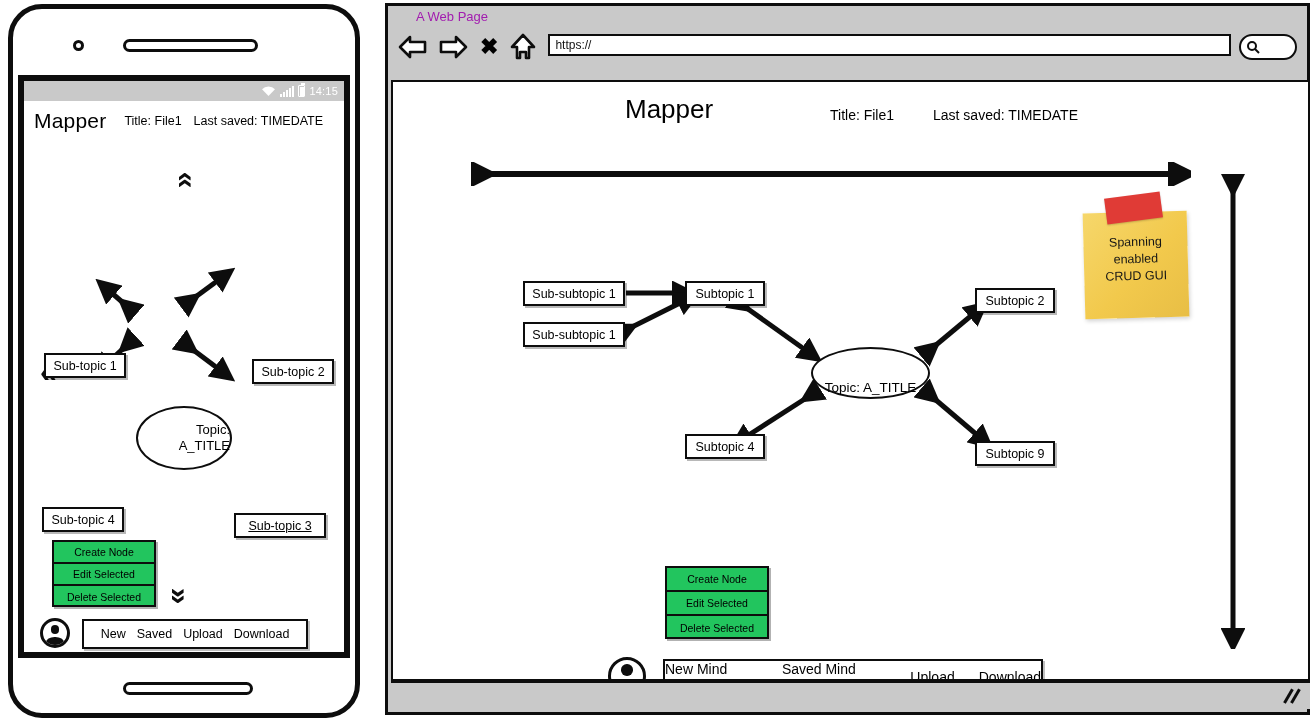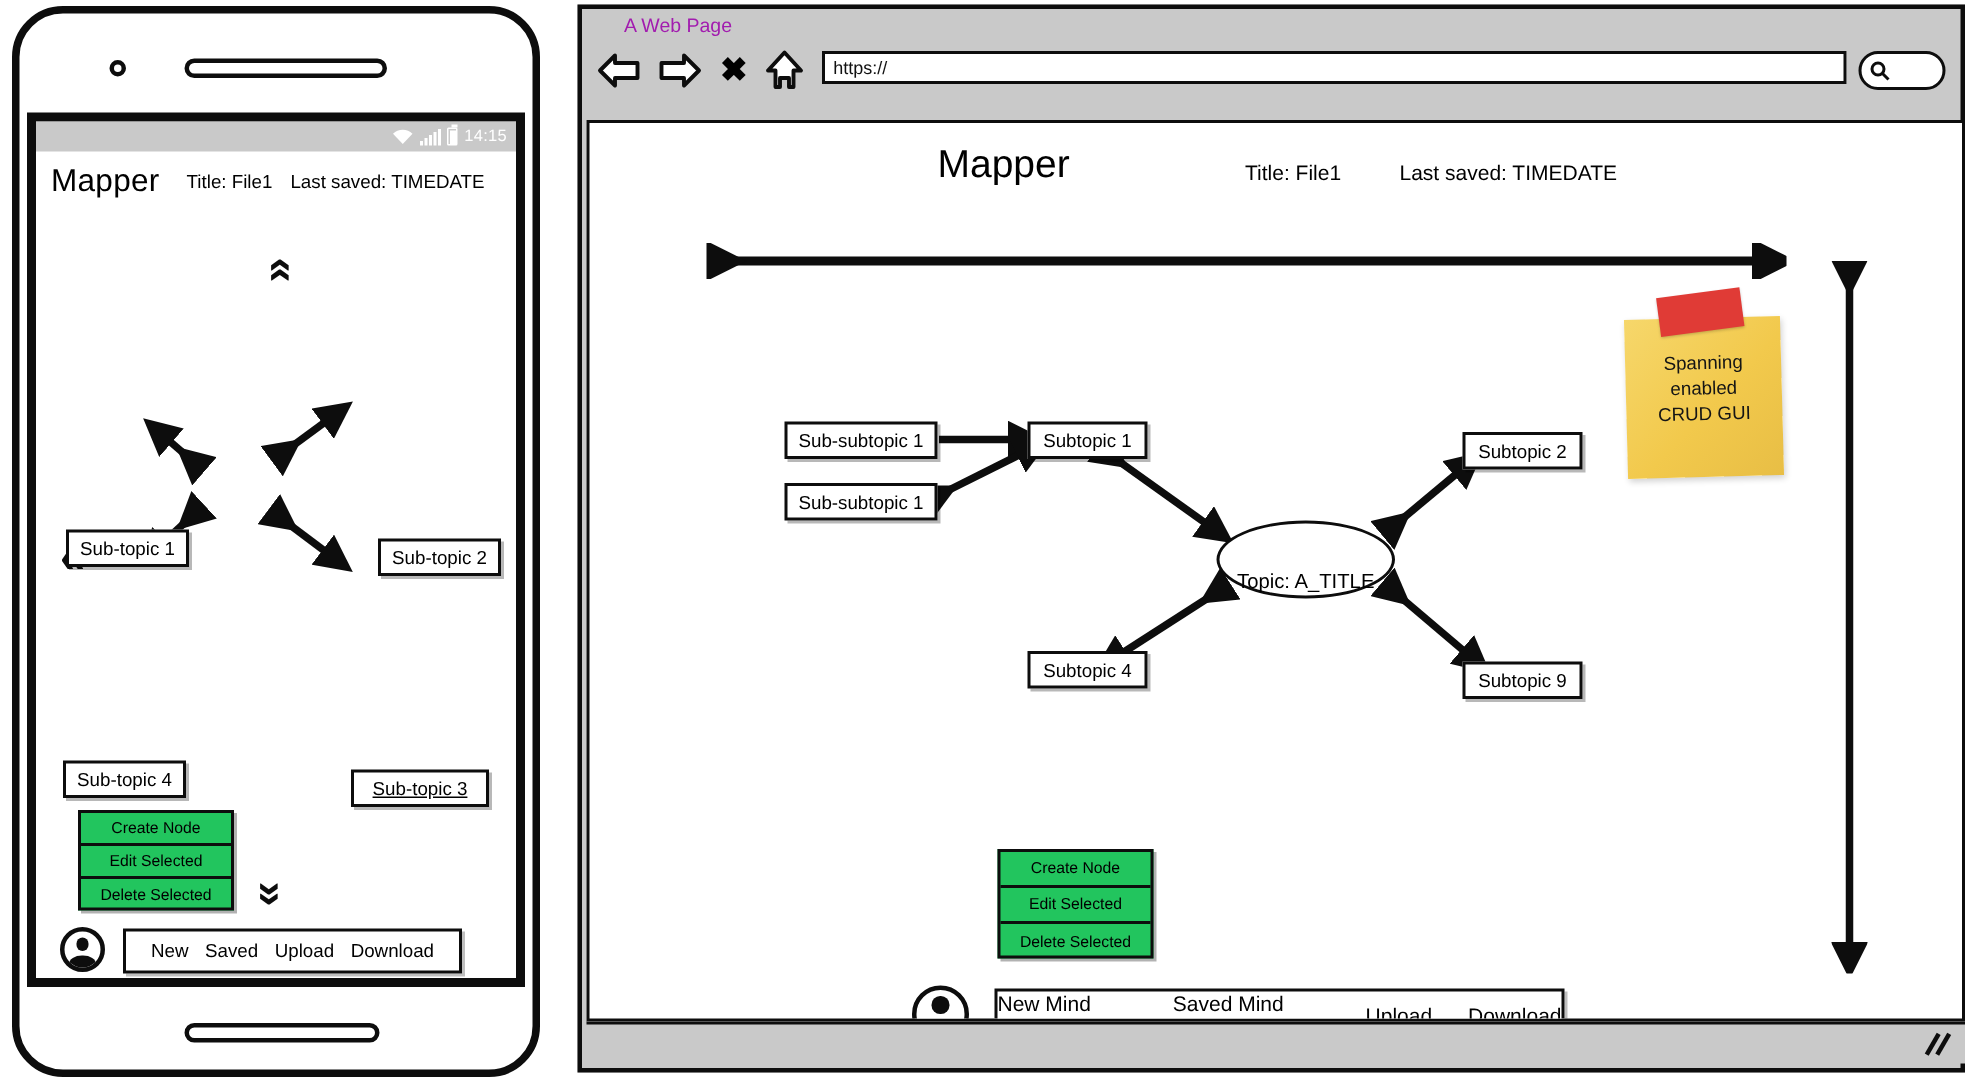--- a/index.html
+++ b/index.html
@@ -238,20 +238,24 @@
         <div class="node" style="left:228px; top:218px; width:82px; height:25px; font-size:12.5px;">
           <span>Sub-topic 2</span>
         </div>
         <div class="node" style="left:210px; top:372px; width:92px; height:25px; font-size:12.5px;text-decoration:underline;">
           <span>Sub-topic 3</span>
         </div>
         <div class="node" style="left:18px; top:366px; width:82px; height:25px; font-size:12.5px;">
           <span>Sub-topic 4</span>
         </div>
 
+        <div class="node-ellipse" style="left:112px; top:265px; width:96px; height:64px; font-size:13px; flex-direction:column;">
+          <span>Topic:</span>
+          <span>A_TITLE</span>
+        </div>
       </div>
 
       <div class="menu-box" style="left:28px; top:459px; width:104px; height:67px;">
         <div class="menu-item" style="height:22px;">
           <span style="font-size:10.5px;">Create Node</span>
         </div>
         <div class="menu-item" style="height:22px;">
           <span style="font-size:10.5px;">Edit Selected</span>
         </div>
         <div class="menu-item" style="height:22px;">

